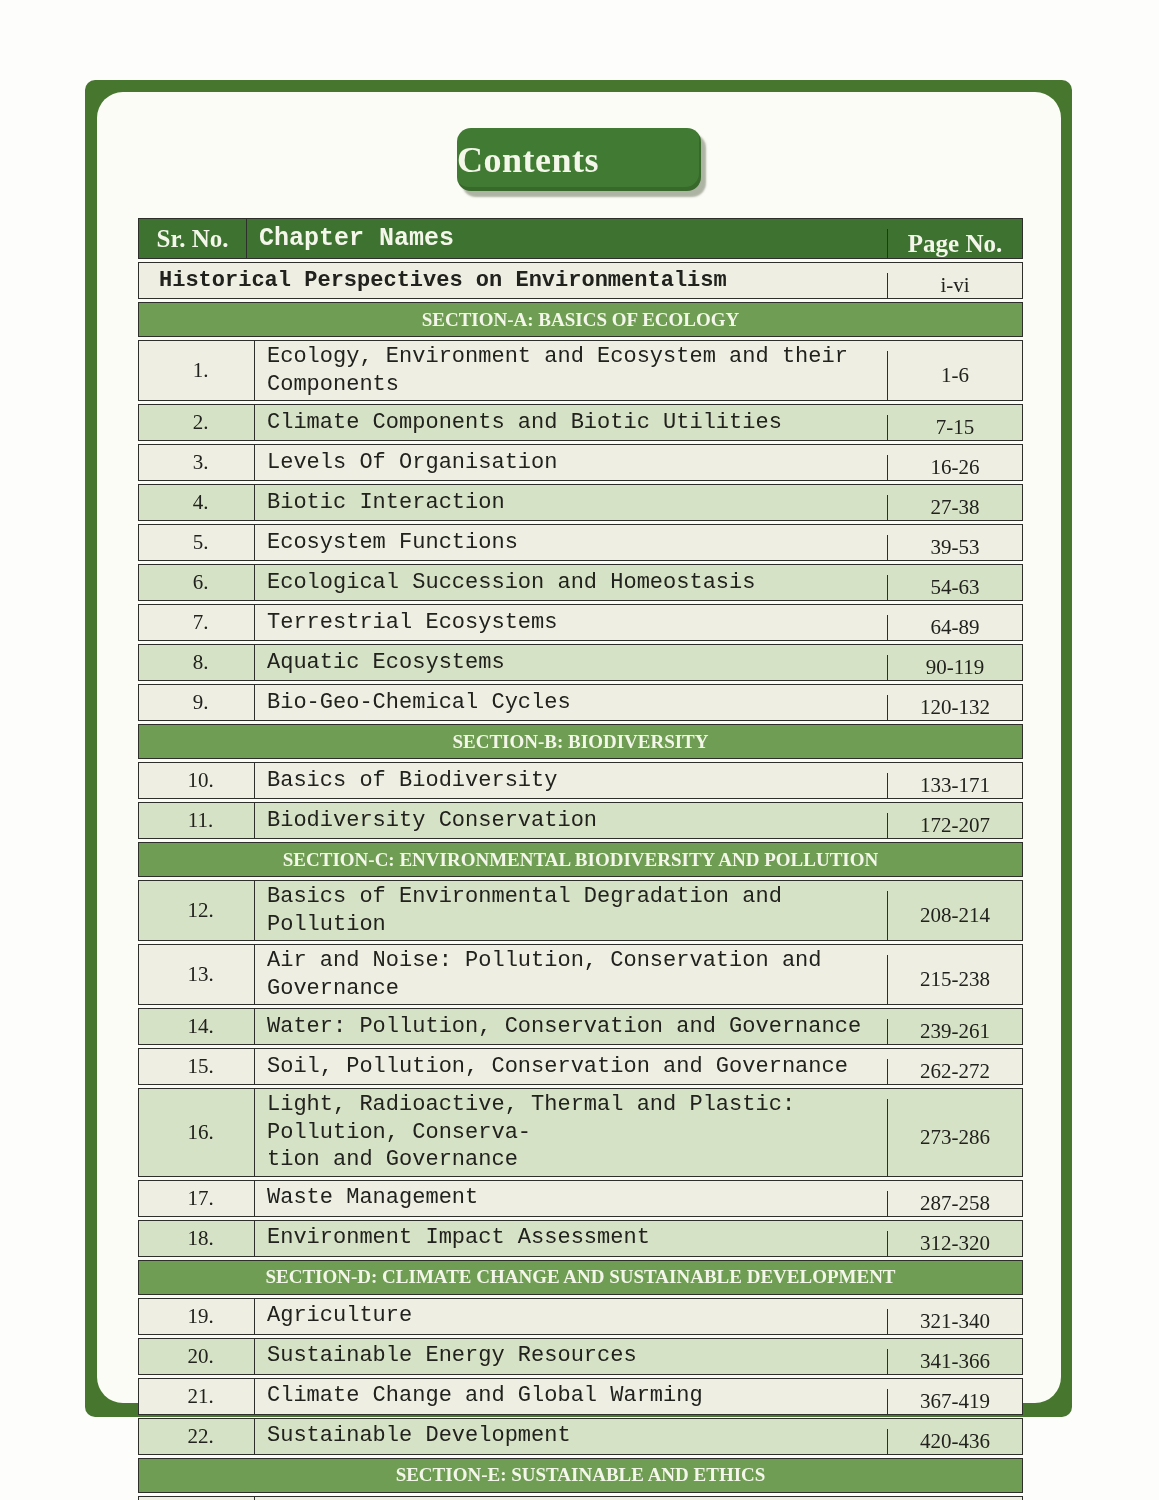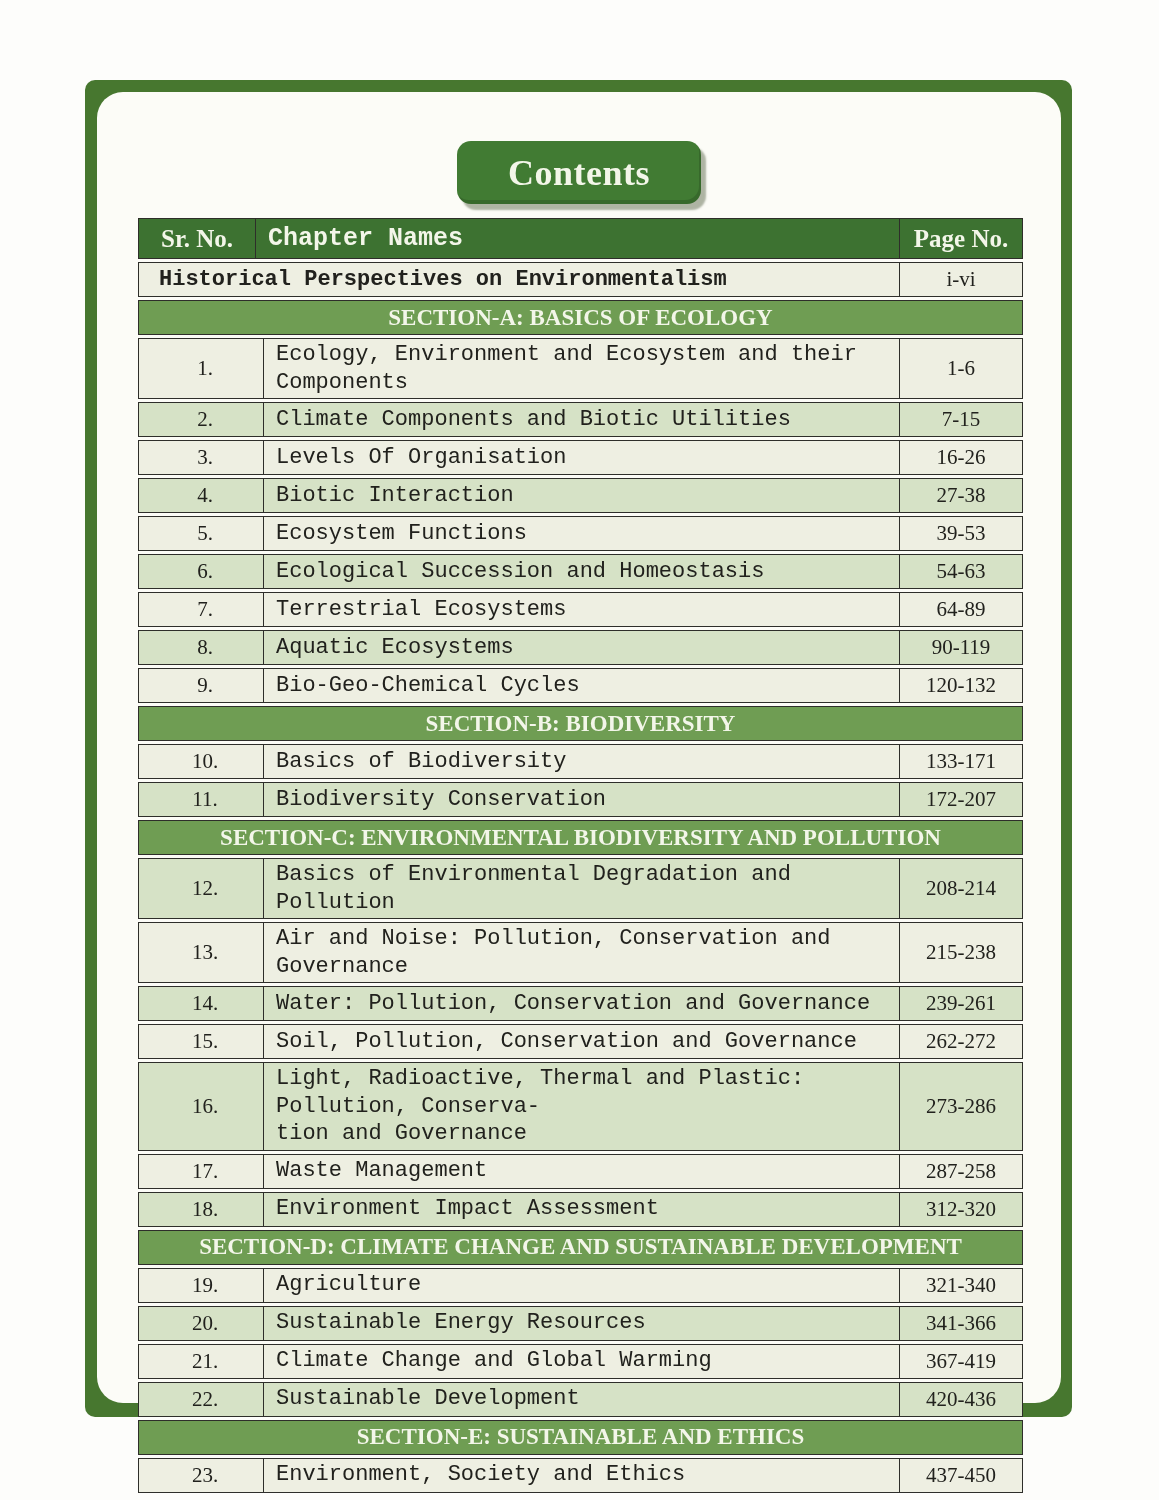--- a/index.html
+++ b/index.html
@@ -20,64 +20,63 @@
     width:100%;height:100%;
     background:var(--inner-bg,#fcfcf7);
     border-radius:26px;
     position:relative;
   }
   .title-btn{
     position:absolute;left:360px;top:36px;
     width:244px;height:63px;
     background:var(--title-bg,#417b33);
     border-radius:14px;
-    display:flex;align-items:center;justify-content:center;
+    display:flex;align-items:center;
     color:var(--header-text,#f3f6e9);
     font-size:36px;font-weight:bold;
     box-shadow:5px 6px 2px rgba(110,120,95,.55), inset -2px -4px 0 rgba(0,0,0,.14);
     letter-spacing:.5px;
-    margin-top:13px;
   }
   .toc{
     position:absolute;left:41px;top:126px;width:885px;
   }
   .trow,.srow,.hrow{
     box-sizing:border-box;
     border:1.5px solid var(--line-dark,#2e2e2a);
     margin-bottom:3px;
     display:flex;align-items:stretch;
   }
   .hrow{
     background:var(--header-green,#3d7231);
     min-height:41px;
     color:var(--header-text,#f3f6e9);
     font-weight:bold;font-size:25px;
   }
   .srow{
     background:var(--section-green,#6f9d53);
     min-height:35px;
     color:var(--header-text,#f3f6e9);
-    font-weight:bold;font-size:23px;
+    font-weight:bold;font-size:19px;
     align-items:center;justify-content:center;text-align:center;
   }
   .trow{min-height:35px;font-size:22px;color:var(--text-dark,#21211d);padding-left:8px;}
   .trow.tall{min-height:64px;}
   .trow.beige{background:var(--row-beige,#eeefe2);}
   .trow.green{background:var(--row-green,#d6e2c6);}
   .cell{display:flex;align-items:center;box-sizing:border-box;}
   .cell.sr{
-    width:117px;justify-content:center;text-align:center;
+    width:108px;justify-content:center;text-align:center;
     border-right:1.5px solid var(--line-dark,#2e2e2a);
     font-size:21px;flex:none;
   }
   .cell.ch{flex:1;padding:2px 10px 2px 12px;line-height:1.25;font-family:Liberation Mono, monospace;}
   .cell.pg{
-    width:123px;justify-content:center;
+    width:135px;justify-content:center;
     border-left:1.5px solid var(--line-dark,#2e2e2a);
-    font-size:21px;flex:none;
+    font-size:21px;flex:none;margin-top:10px;
   }
   .hrow .cell.sr{font-size:25px;}
   .hrow .cell.pg{font-size:25px;}
   .trow.intro .cell.ch{font-weight:bold;padding-left:12px;}
 </style>
 </head>
 <body style="--outer-bg: #fdfdfb; --frame-green: #47772f; --inner-bg: #fcfcf7; --header-green: #3d7231; --section-green: #6f9d53; --row-beige: #eeefe2; --row-green: #d6e2c6; --line-dark: #2e2e2a; --text-dark: #21211d; --header-text: #f3f6e9; --title-bg: #417b33;">
 
 <div class="frame">
   <div class="inner">

